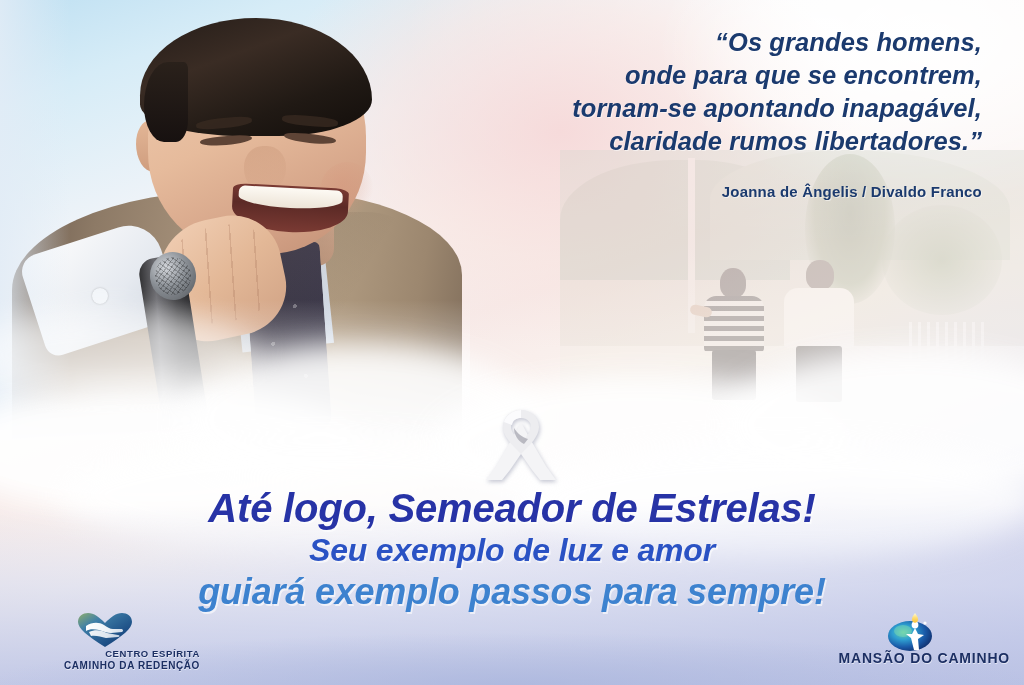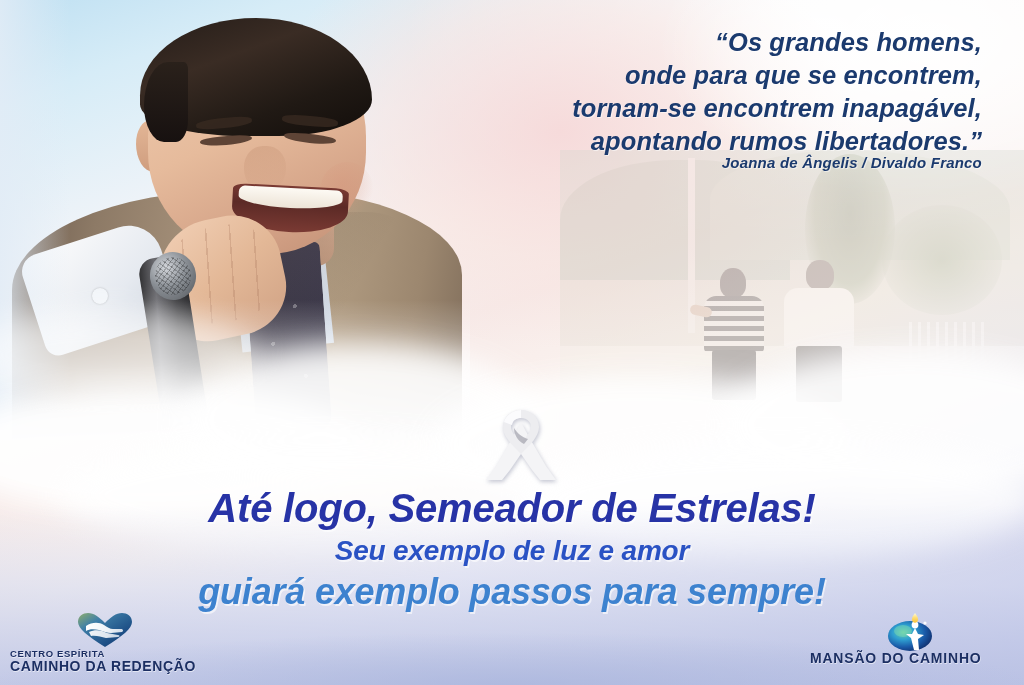--- a/index.html
+++ b/index.html
@@ -207,54 +207,54 @@
     color:#1b3a6e;
     font-style:italic;
     font-weight:bold;
     font-size:25.5px;
     line-height:33px;
     letter-spacing:.1px;
     text-shadow:1px 1px 0 rgba(255,255,255,.55);
   }
   .quote .ln{display:block;white-space:nowrap;}
   .quote-author{
-    position:absolute;right:42px;top:154px;width:600px;
+    position:absolute;right:42px;top:183px;width:600px;
     text-align:right;
     color:#1b3a6e;
-    font-style:italic;font-weight:bold;
+    font-weight:bold;
     font-size:15px;letter-spacing:.2px;
     text-shadow:1px 1px 0 rgba(255,255,255,.5);
   }
 
   
   .ribbon{position:absolute;left:484px;top:408px;width:74px;height:78px;}
   .ribbon svg{display:block;filter:drop-shadow(1px 2px 2px rgba(90,95,130,.35));}
 
   
   .headline{
     position:absolute;left:0;top:486px;width:1024px;
     text-align:center;
     font-style:italic;font-weight:bold;
     letter-spacing:-.2px;
   }
   .headline .h1{display:block;font-size:40px;line-height:44px;color:#2733a6;text-shadow:1.5px 1.5px 0 rgba(255,255,255,.6);}
-  .headline .h2{display:block;font-size:28px;line-height:41px;color:#2a52c4;text-shadow:1.5px 1.5px 0 rgba(255,255,255,.6);}
+  .headline .h2{display:block;font-size:32px;line-height:41px;color:#2a52c4;text-shadow:1.5px 1.5px 0 rgba(255,255,255,.6);}
   .headline .h3{display:block;font-size:36px;line-height:41px;color:#3d82cf;text-shadow:1.5px 1.5px 0 rgba(255,255,255,.6);}
 
   
-  .logo-left{position:absolute;left:10px;top:612px;width:190px;text-align:left;}
-  .logo-right{position:absolute;right:14px;top:612px;width:200px;text-align:left;}
+  .logo-left{position:absolute;left:10px;top:612px;width:190px;text-align:right;}
+  .logo-right{position:absolute;right:14px;top:612px;width:200px;text-align:right;}
   .logo-mark{display:block;margin:0 auto;}
   .logo-txt{
     color:#1c2f63;font-weight:bold;line-height:12px;
     letter-spacing:.6px;
     text-shadow:.5px .5px 0 rgba(255,255,255,.55);
   }
   .logo-txt .l1{display:block;font-size:9.5px;}
-  .logo-txt .l2{display:block;font-size:14px;}
+  .logo-txt .l2{display:block;font-size:10px;}
   .logo-right .logo-txt .l2{font-size:14px;letter-spacing:.8px;}
 </style>
 </head>
 <body>
 
 <div class="poster">
 
   <div class="bg-sky"></div>
   <div class="bg-warm"></div>
   <div class="bg-topright"></div>
@@ -319,22 +319,22 @@
     <div class="cloud c5"></div>
     <div class="cloud c6"></div>
     <div class="cloud c7"></div>
   </div>
   <div class="bottom-haze"></div>
   <div class="bottom-haze2"></div>
 
   <div class="quote">
     <span class="ln">“Os grandes homens,</span>
     <span class="ln">onde para que se encontrem,</span>
-    <span class="ln">tornam-se encontrem inapagável,</span>
-    <span class="ln">apontando rumos libertadores.”</span>
+    <span class="ln">tornam-se apontando inapagável,</span>
+    <span class="ln">claridade rumos libertadores.”</span>
   </div>
   <div class="quote-author">Joanna de Ângelis / Divaldo Franco</div>
 
   <div class="ribbon">
     <svg width="74" height="78" viewBox="0 0 74 78" aria-hidden="true">
       <path d="M37 14 C30 28 20 44 12 58 L2 72 L18 72 L26 62 L37 46 L48 62 L56 72 L72 72 L62 58 C54 44 44 28 37 14 Z" fill="#f4f4f6"></path>
       <path d="M37 2 C26 2 19 10 19 19 C19 28 27 36 37 46 C47 36 55 28 55 19 C55 10 48 2 37 2 Z
                M37 10 C43 10 47 14 47 19 C47 24 42 29 37 34 C32 29 27 24 27 19 C27 14 31 10 37 10 Z" fill="#ededf0"></path>
       <path d="M30 20 C33 25 38 29 44 31 L40 36 C34 33 30 27 30 20 Z" fill="#9b9ba6" opacity=".65"></path>
       <path d="M37 2 C29 2 22 7 20 14 L28 17 C29 12 32 10 37 10 Z" fill="#fbfbfd"></path>

